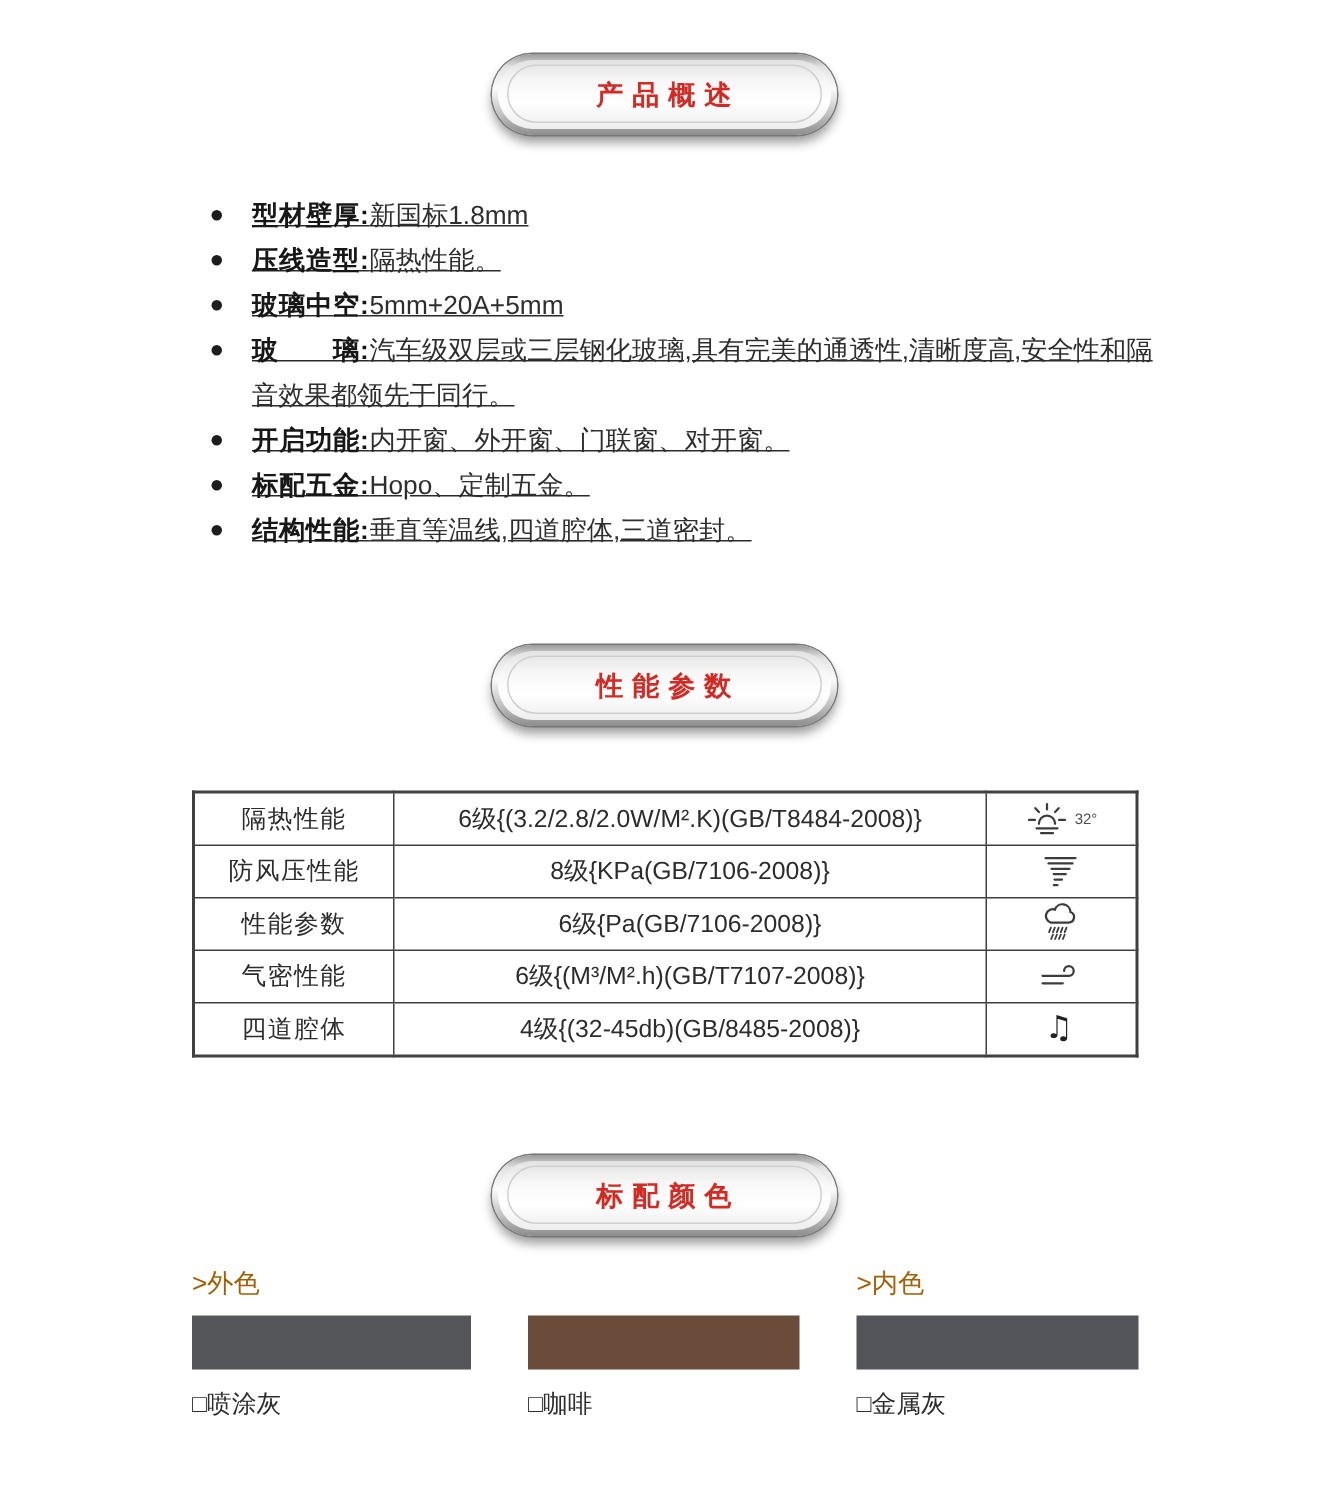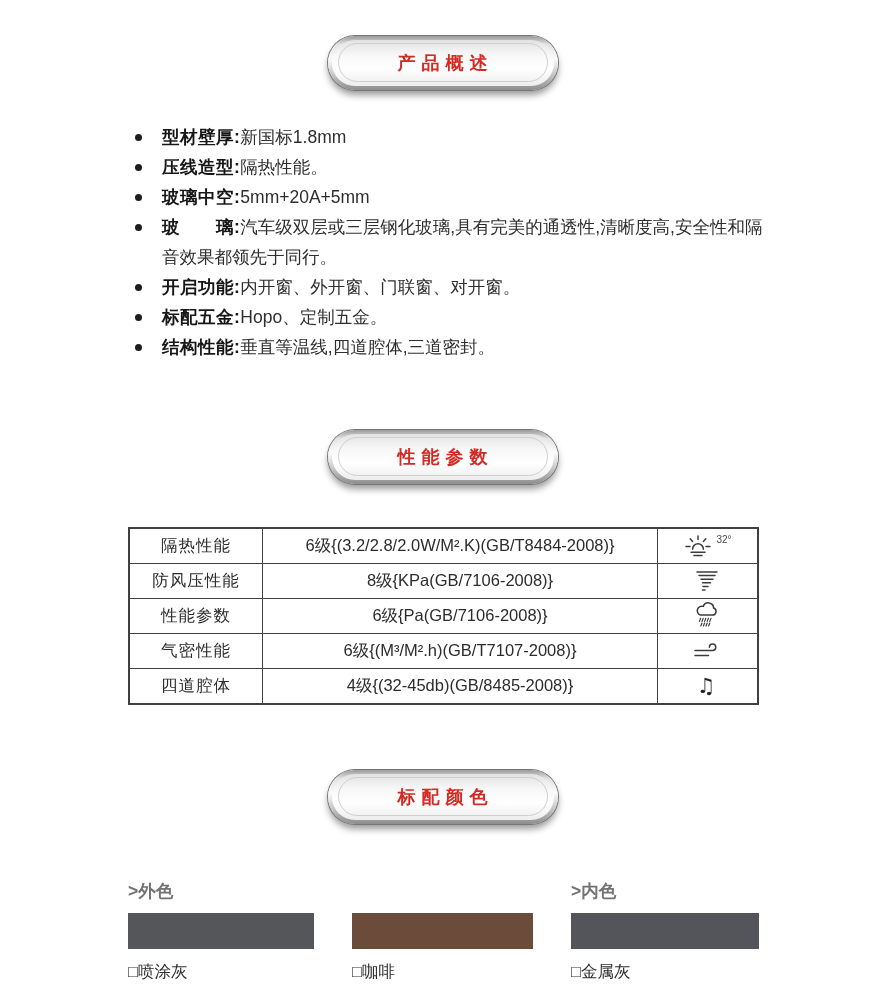--- a/index.html
+++ b/index.html
@@ -13,43 +13,43 @@
         background:linear-gradient(180deg,#9a9a9a 0%,#e3e3e3 16%,#fbfbfb 42%,#c2c2c2 74%,#8d8d8d 100%);
         box-shadow:0 0 0 1px #777,0 5px 7px rgba(0,0,0,0.40);}
   .pill::before{content:"";position:absolute;inset:4px;border-radius:23px;
         background:linear-gradient(180deg,#e2e2e2 0%,#f7f7f7 32%,#ffffff 62%,#ededed 100%);}
   .pill::after{content:"";position:absolute;top:7px;left:10px;right:10px;bottom:8px;
         border-radius:21px;border:1px solid #cfcfcf;}
   .pill-text{position:absolute;inset:0;display:flex;align-items:center;justify-content:center;
         font-size:18px;font-weight:bold;letter-spacing:6px;padding-left:6px;z-index:2;}
 
   
-  .bullets{position:absolute;left:128px;top:120px;width:634px;margin:2px;padding:0;list-style:none;}
+  .bullets{position:absolute;left:128px;top:120px;width:634px;margin:8px;padding:0;list-style:none;text-decoration:underline;}
   .bullet{display:flex;align-items:flex-start;margin:0;}
   .dot{flex:0 0 auto;width:7px;height:7px;border-radius:50%;background:#1d1d1d;margin:12px 20px 0 5px;}
   .bullet p{margin:0;font-size:17.5px;line-height:30px;color:#2e2e2e;}
   .bullet b{color:#171717;letter-spacing:0.5px;}
 
   
   .perf{position:absolute;left:128px;top:527px;width:631px;border-collapse:collapse;
         border:2px solid #404040;table-layout:fixed;}
   .perf td{border:1px solid #404040;height:34px;text-align:center;vertical-align:middle;
         font-size:16.5px;color:#2c2c2c;padding:0;}
   .perf .c1{width:132px;letter-spacing:1px;}
   .perf .c3{width:99px;}
-  .icon-cell{display:flex;align-items:flex-start;justify-content:center;gap:3px;}
+  .icon-cell{display:flex;align-items:center;justify-content:center;gap:3px;}
   .icon-cell svg{display:block;}
   .iclabel{font-size:10px;color:#4a4a4a;}
   .music-glyph{font-size:21px;line-height:1;color:#222;font-family:"DejaVu Sans",sans-serif;}
 
   
   .colors{position:absolute;left:128px;top:843px;width:631px;display:flex;justify-content:space-between;}
   .color-col{display:flex;flex-direction:column;}
   .col-0{width:186px;}.col-1{width:181px;}.col-2{width:188px;}
-  .color-head{height:24px;font-size:17.5px;font-weight:bold;color:#737373;margin-top:36px;}
+  .color-head{height:24px;font-size:17.5px;font-weight:normal;color:#a16207;}
   .swatch{height:36px;margin-top:10px;}
   .swatch-label{margin-top:12px;font-size:16.5px;color:#2e2e2e;}
 </style>
 </head>
 <body>
 
 <div class="page">
 
   <div class="pill-wrap" style="top:36px">
     <div class="pill">

